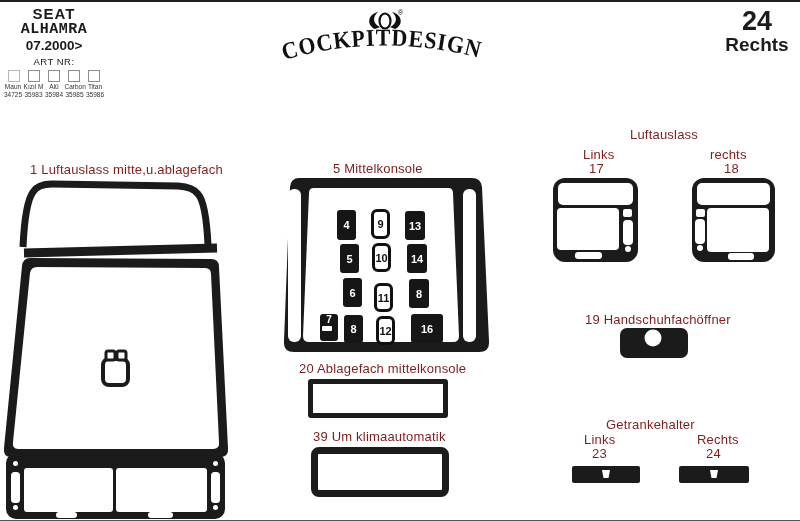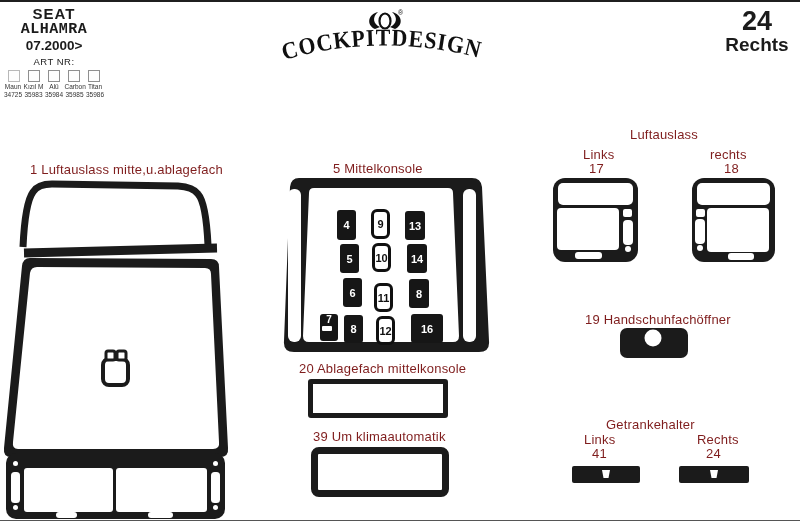--- a/index.html
+++ b/index.html
@@ -103,21 +103,21 @@
 <div class="lbl" style="left:583px;top:147px;">Links</div>
 <div class="lbl" style="left:589px;top:161px;">17</div>
 <div class="lbl" style="left:710px;top:147px;">rechts</div>
 <div class="lbl" style="left:724px;top:161px;">18</div>
 <div class="lbl" style="left:585px;top:312px;">19  Handschuhfachöffner</div>
 <div class="lbl" style="left:299px;top:361px;">20  Ablagefach  mittelkonsole</div>
 <div class="lbl" style="left:313px;top:429px;">39  Um klimaautomatik</div>
 <div class="lbl" style="left:104px;top:437px;font-size:14px;">22</div>
 <div class="lbl" style="left:606px;top:417px;">Getrankehalter</div>
 <div class="lbl" style="left:584px;top:432px;">Links</div>
-<div class="lbl" style="left:592px;top:446px;">41</div>
+<div class="lbl" style="left:592px;top:446px;">23</div>
 <div class="lbl" style="left:697px;top:432px;">Rechts</div>
 <div class="lbl" style="left:706px;top:446px;">24</div>
 
 <svg width="800" height="521" viewBox="0 0 800 521">
 
   <g>
     <path id="logoarc" d="M 284,60 Q 385,31 486,60" fill="none"></path>
     <text class="logo-text" font-size="24">
       <textPath href="#logoarc" startOffset="0" textLength="198" lengthAdjust="spacingAndGlyphs">COCKPITDESIGN</textPath>
     </text>

